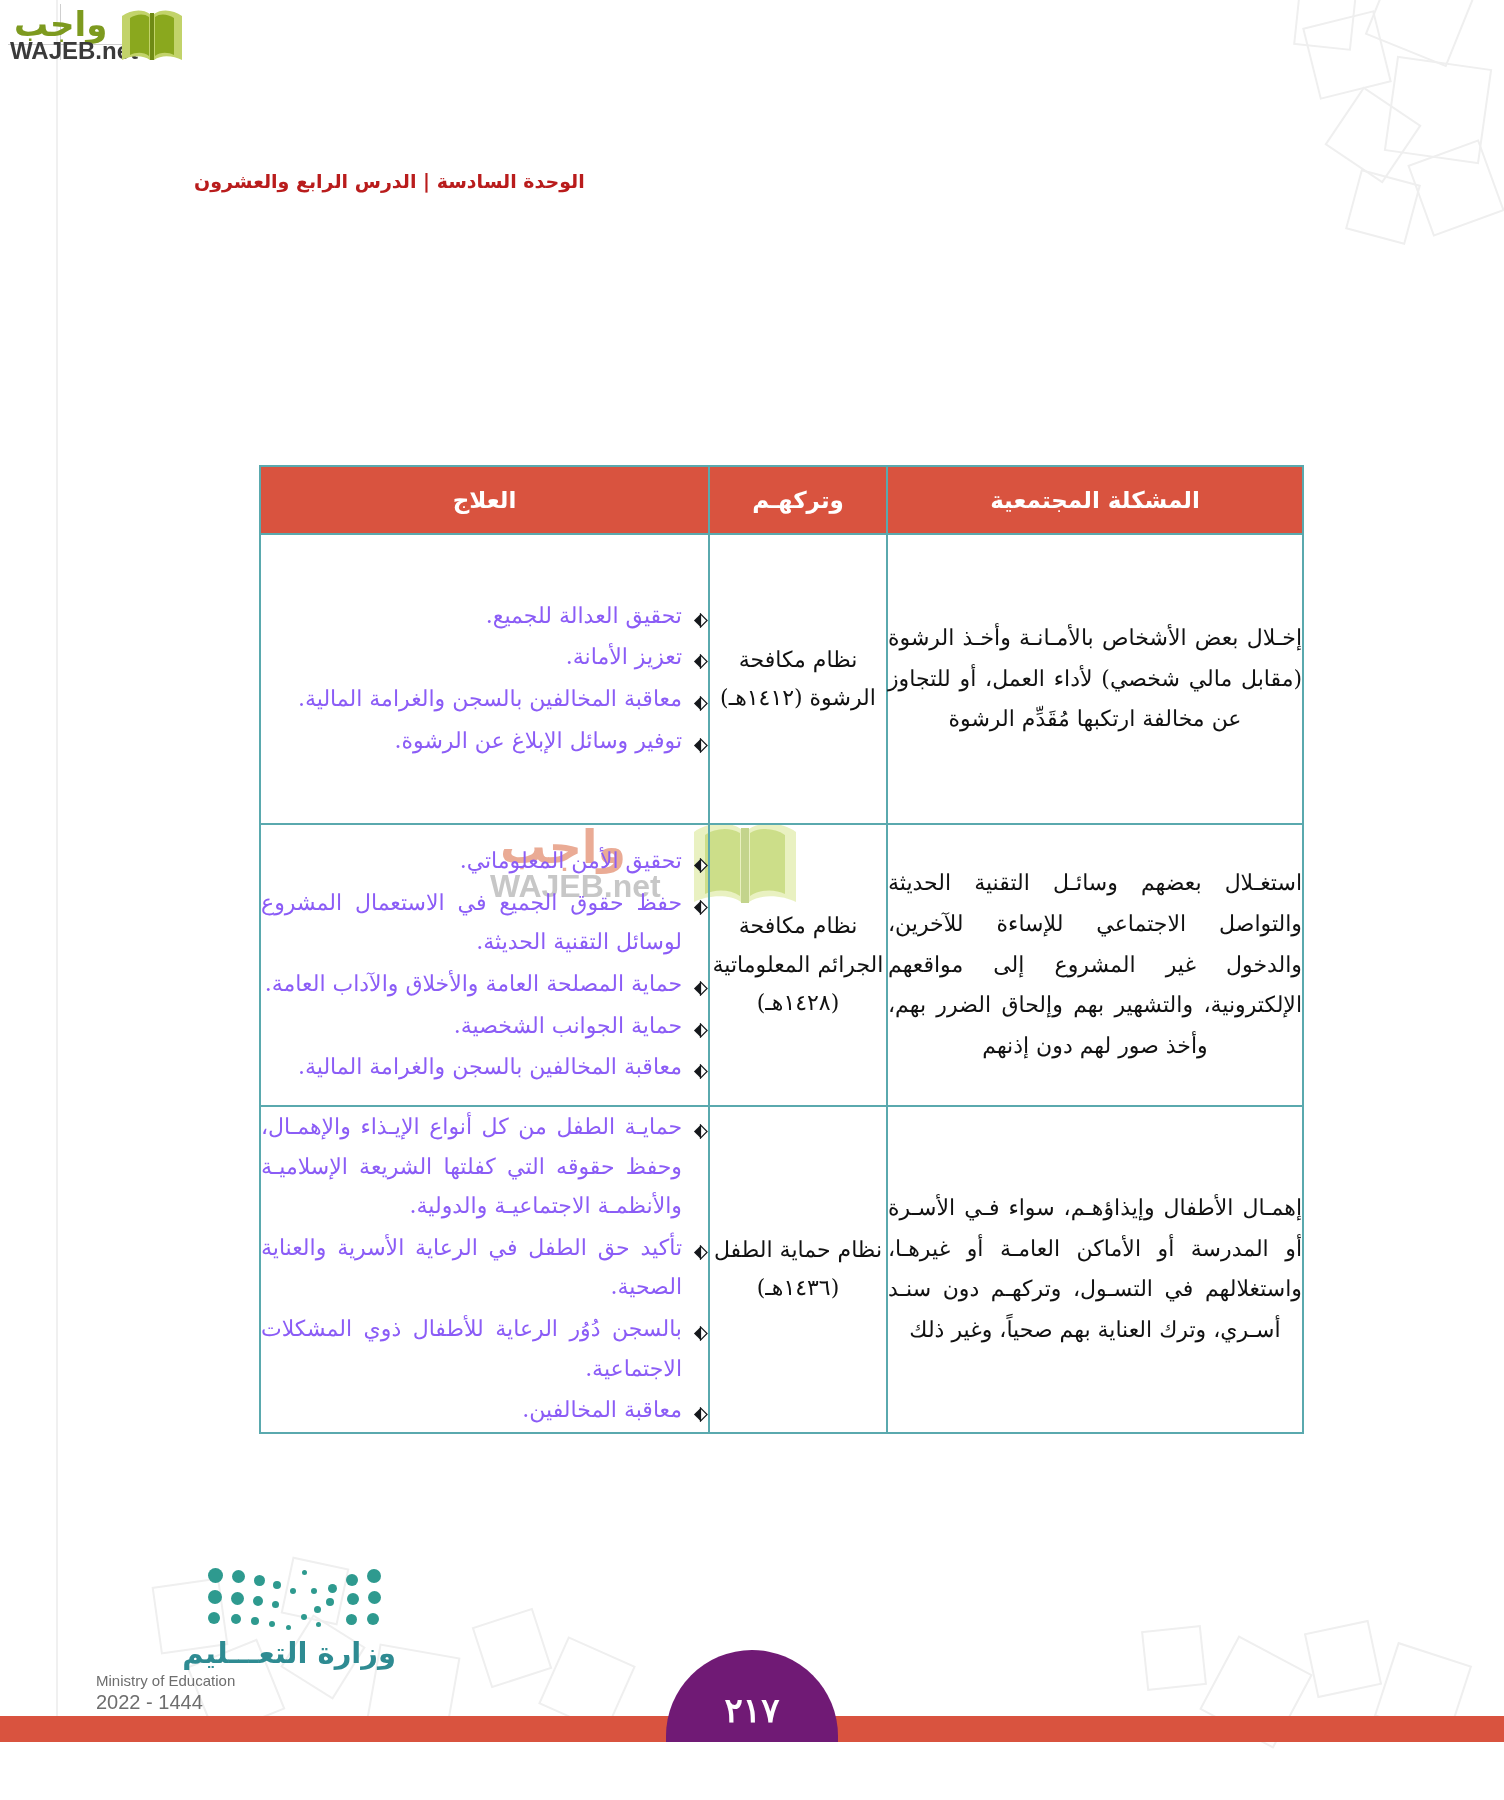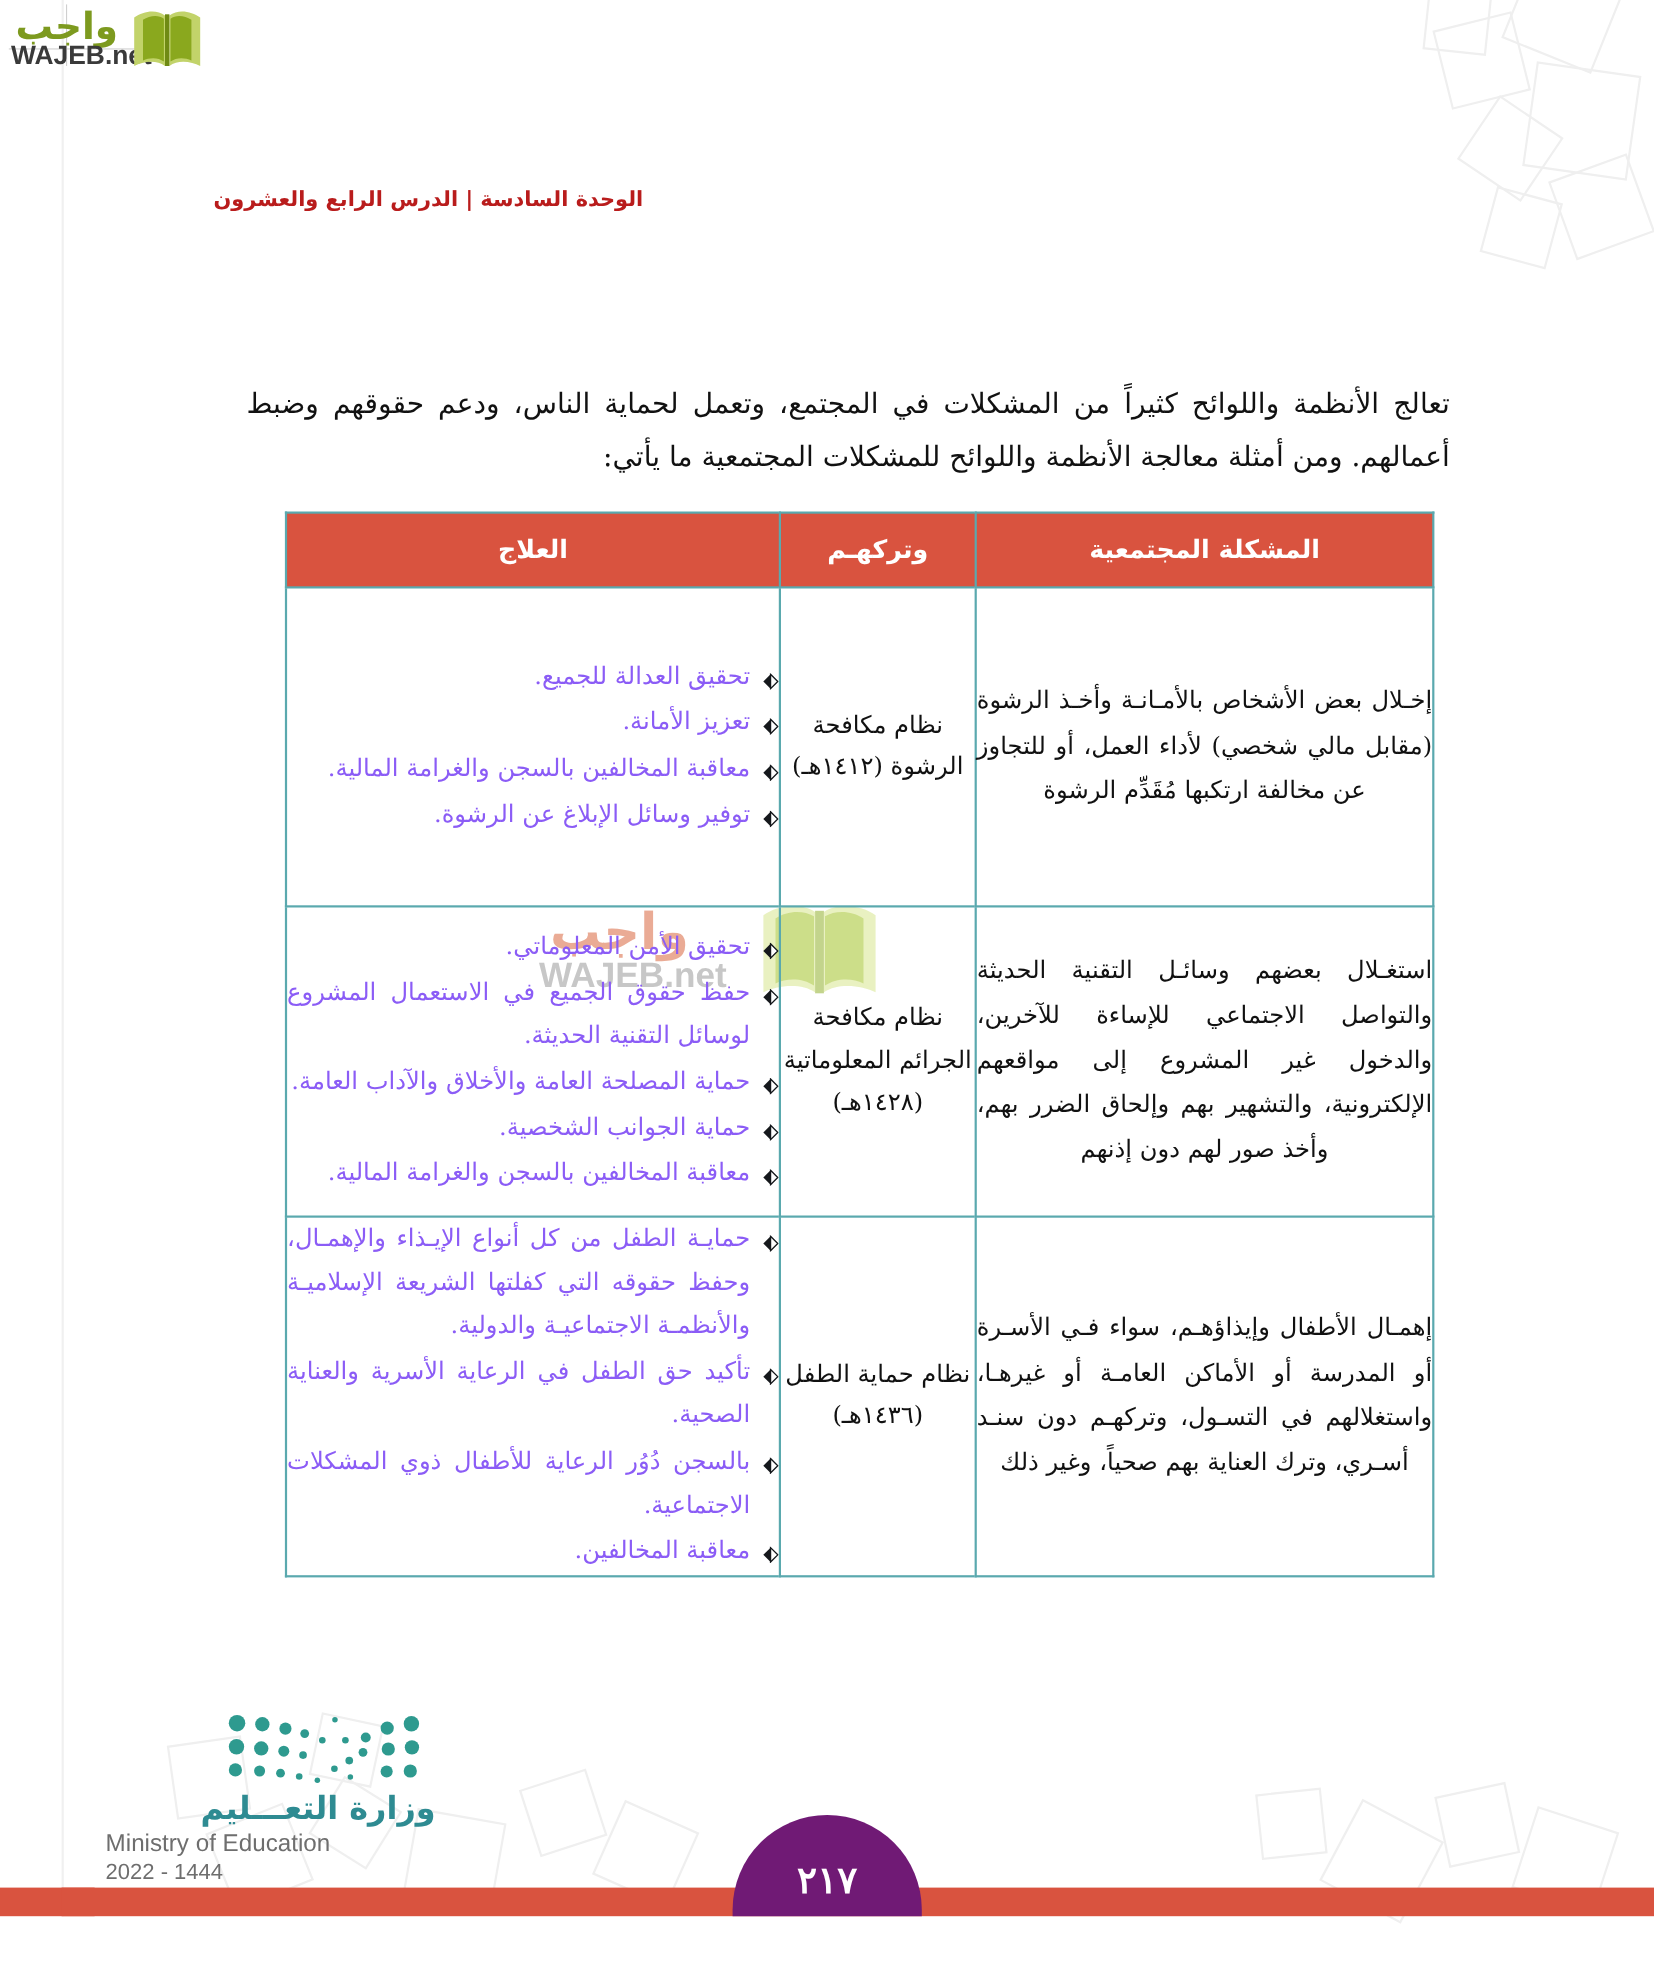--- a/index.html
+++ b/index.html
@@ -286,21 +286,21 @@
     font-family: "DejaVu Sans", sans-serif;
     font-size: 29px;
     font-weight: bold;
     color: #2e8b92;
     letter-spacing: 1px;
     direction: rtl;
     margin-bottom: 2px;
   }
   .moe-en {
     font-family: "Liberation Sans", sans-serif;
-    font-size: 22px;
+    font-size: 15px;
     color: #6e6e6e;
     direction: ltr;
     margin-bottom: 2px;
   }
   .moe-yr {
     font-family: "Liberation Sans", sans-serif;
     font-size: 20px;
     color: #6e6e6e;
     direction: ltr;
   }
@@ -374,21 +374,20 @@
         <path d="M95 19 C85 12 70 11 60 17 L60 80 C70 73 85 73 95 78 Z" fill="#9ec01f" opacity="0.9"></path>
         <rect x="51" y="12" width="8" height="75" fill="#86a817" opacity="0.9"></rect>
       </svg>
     </div>
   </div>
 
   <div class="unit-header">
     <span>الوحدة السادسة | الدرس الرابع والعشرون</span>
   </div>
 
-  <p class="intro">تعالج الأنظمة واللوائح كثيراً من المشكلات في المجتمع، وتعمل لحماية الناس، ودعم حقوقهم وضبط أعمالهم. ومن أمثلة معالجة الأنظمة واللوائح للمشكلات المجتمعية ما يأتي:</p>
 
   <div class="tbl-wrap">
     <table class="main">
       <colgroup>
         <col class="c-problem">
         <col class="c-system">
         <col class="c-remedy">
       </colgroup>
       <thead>
         <tr>

